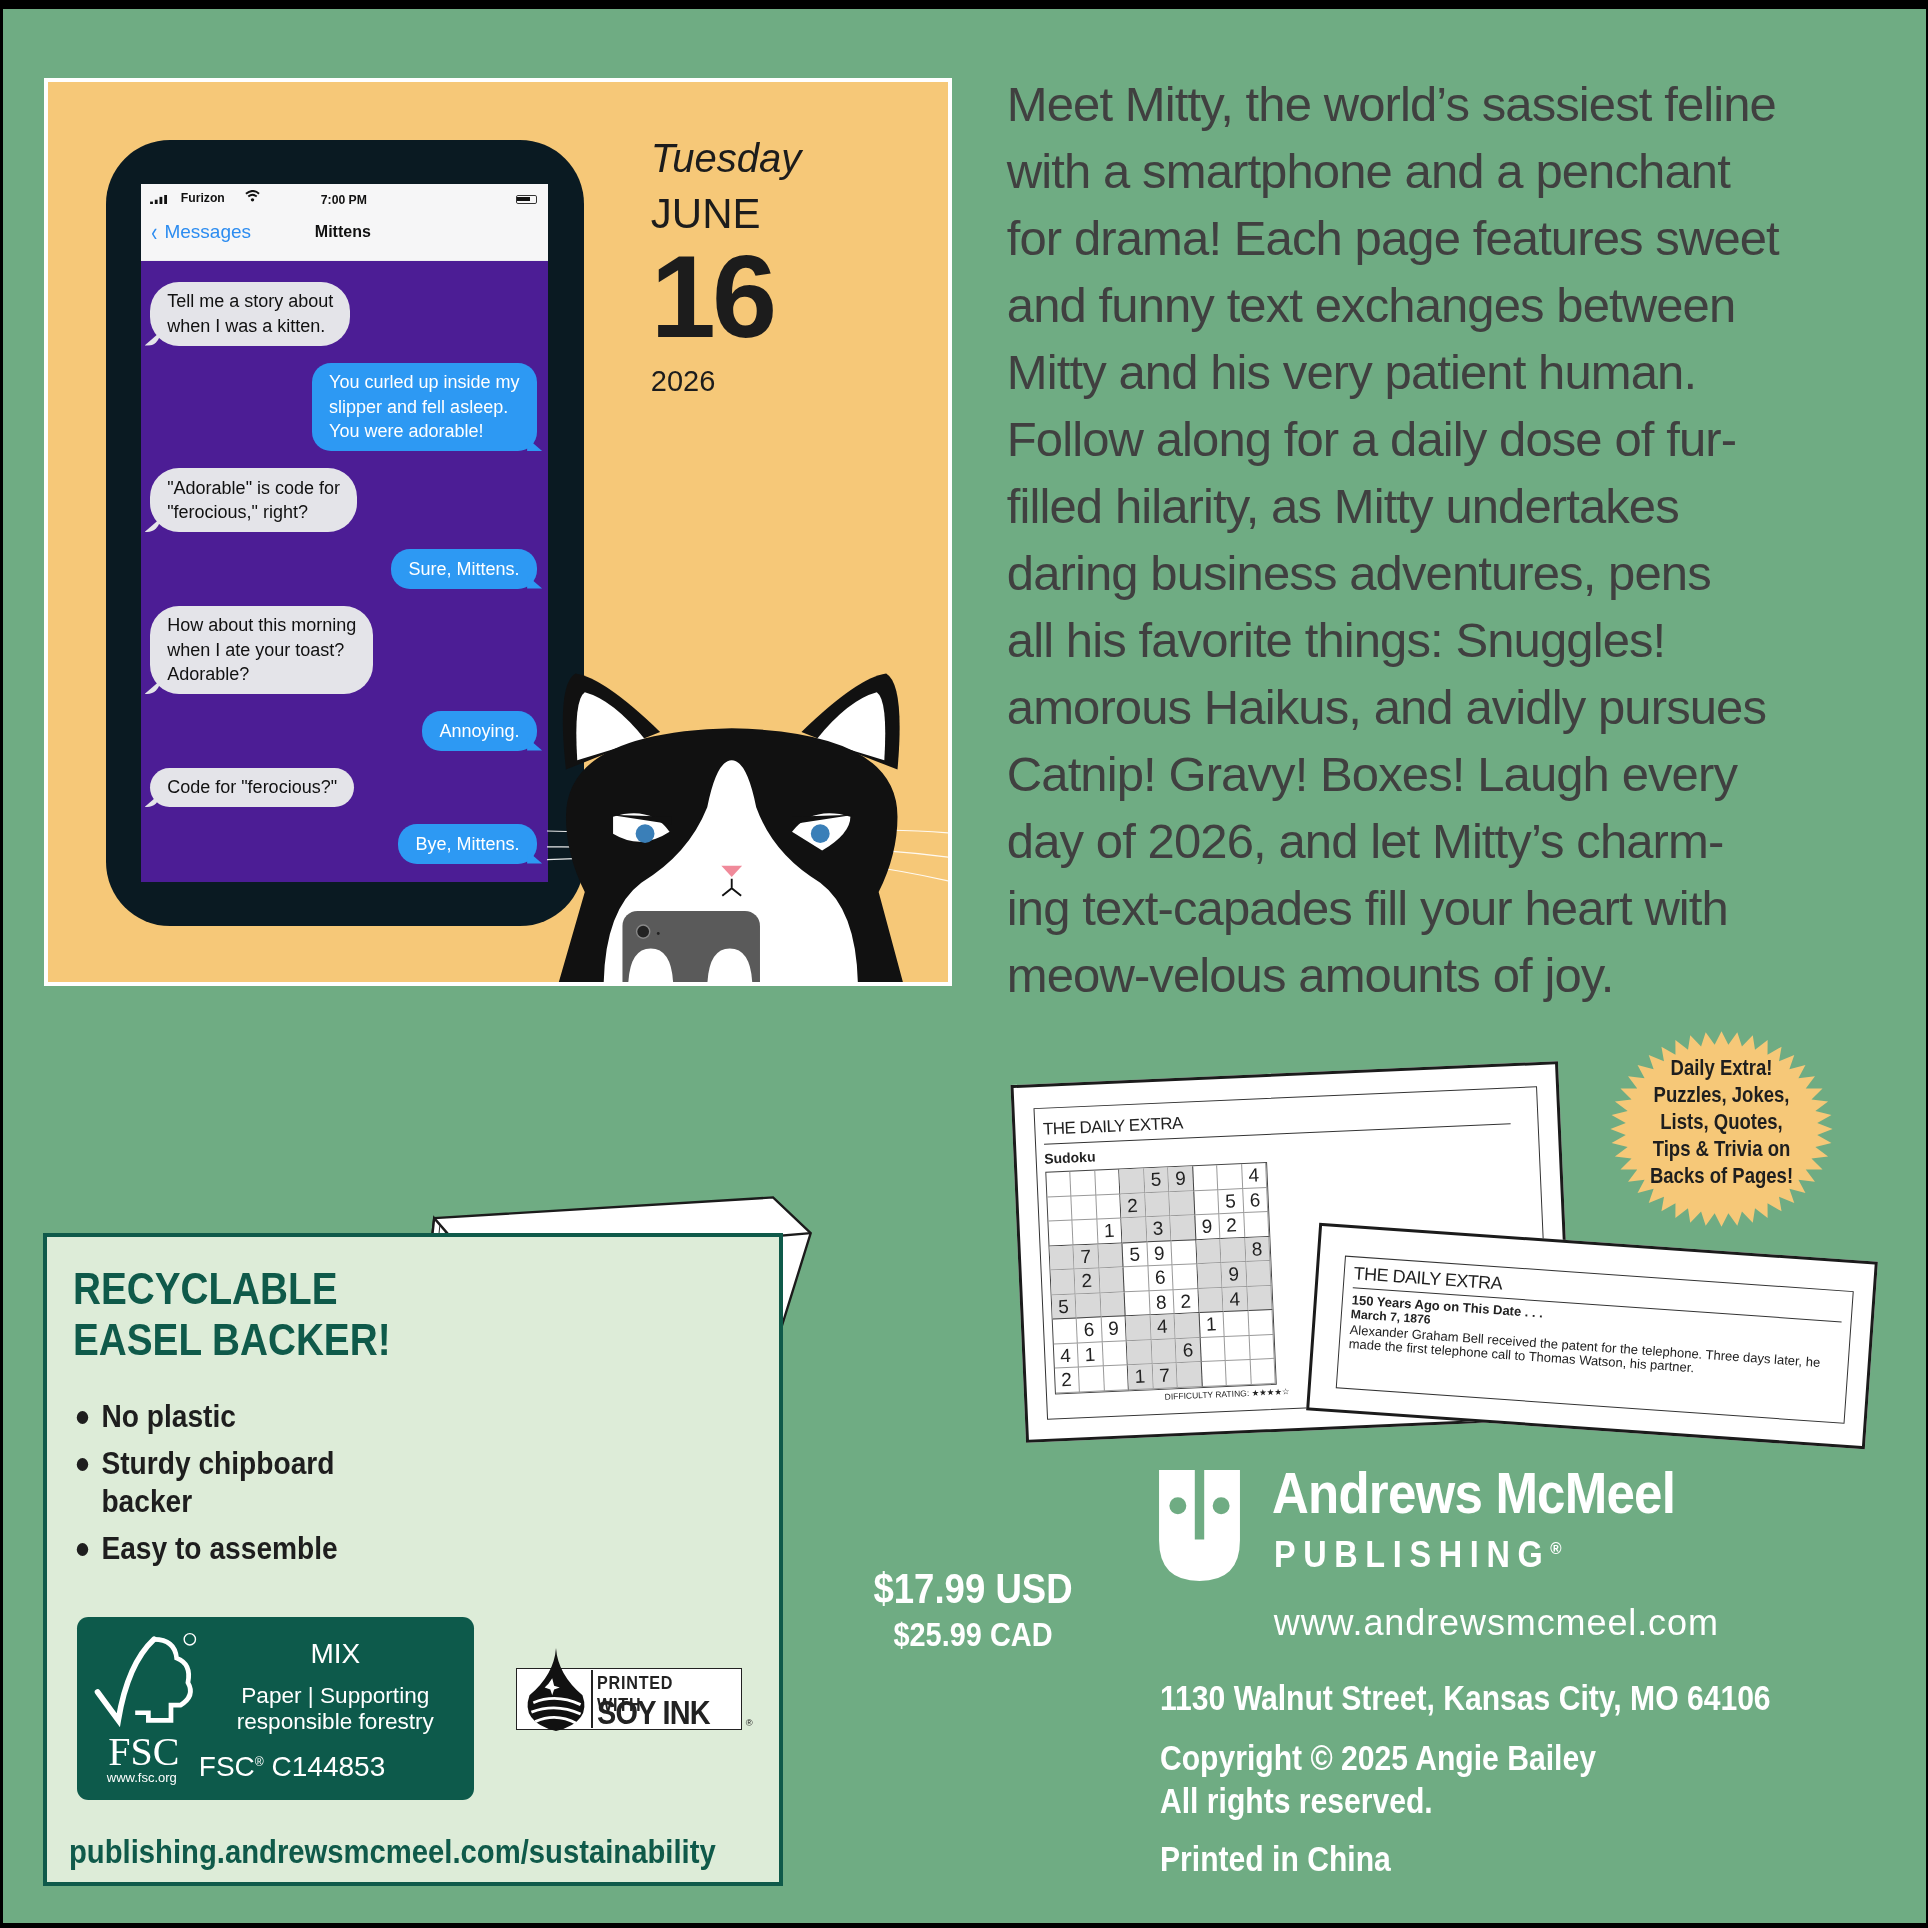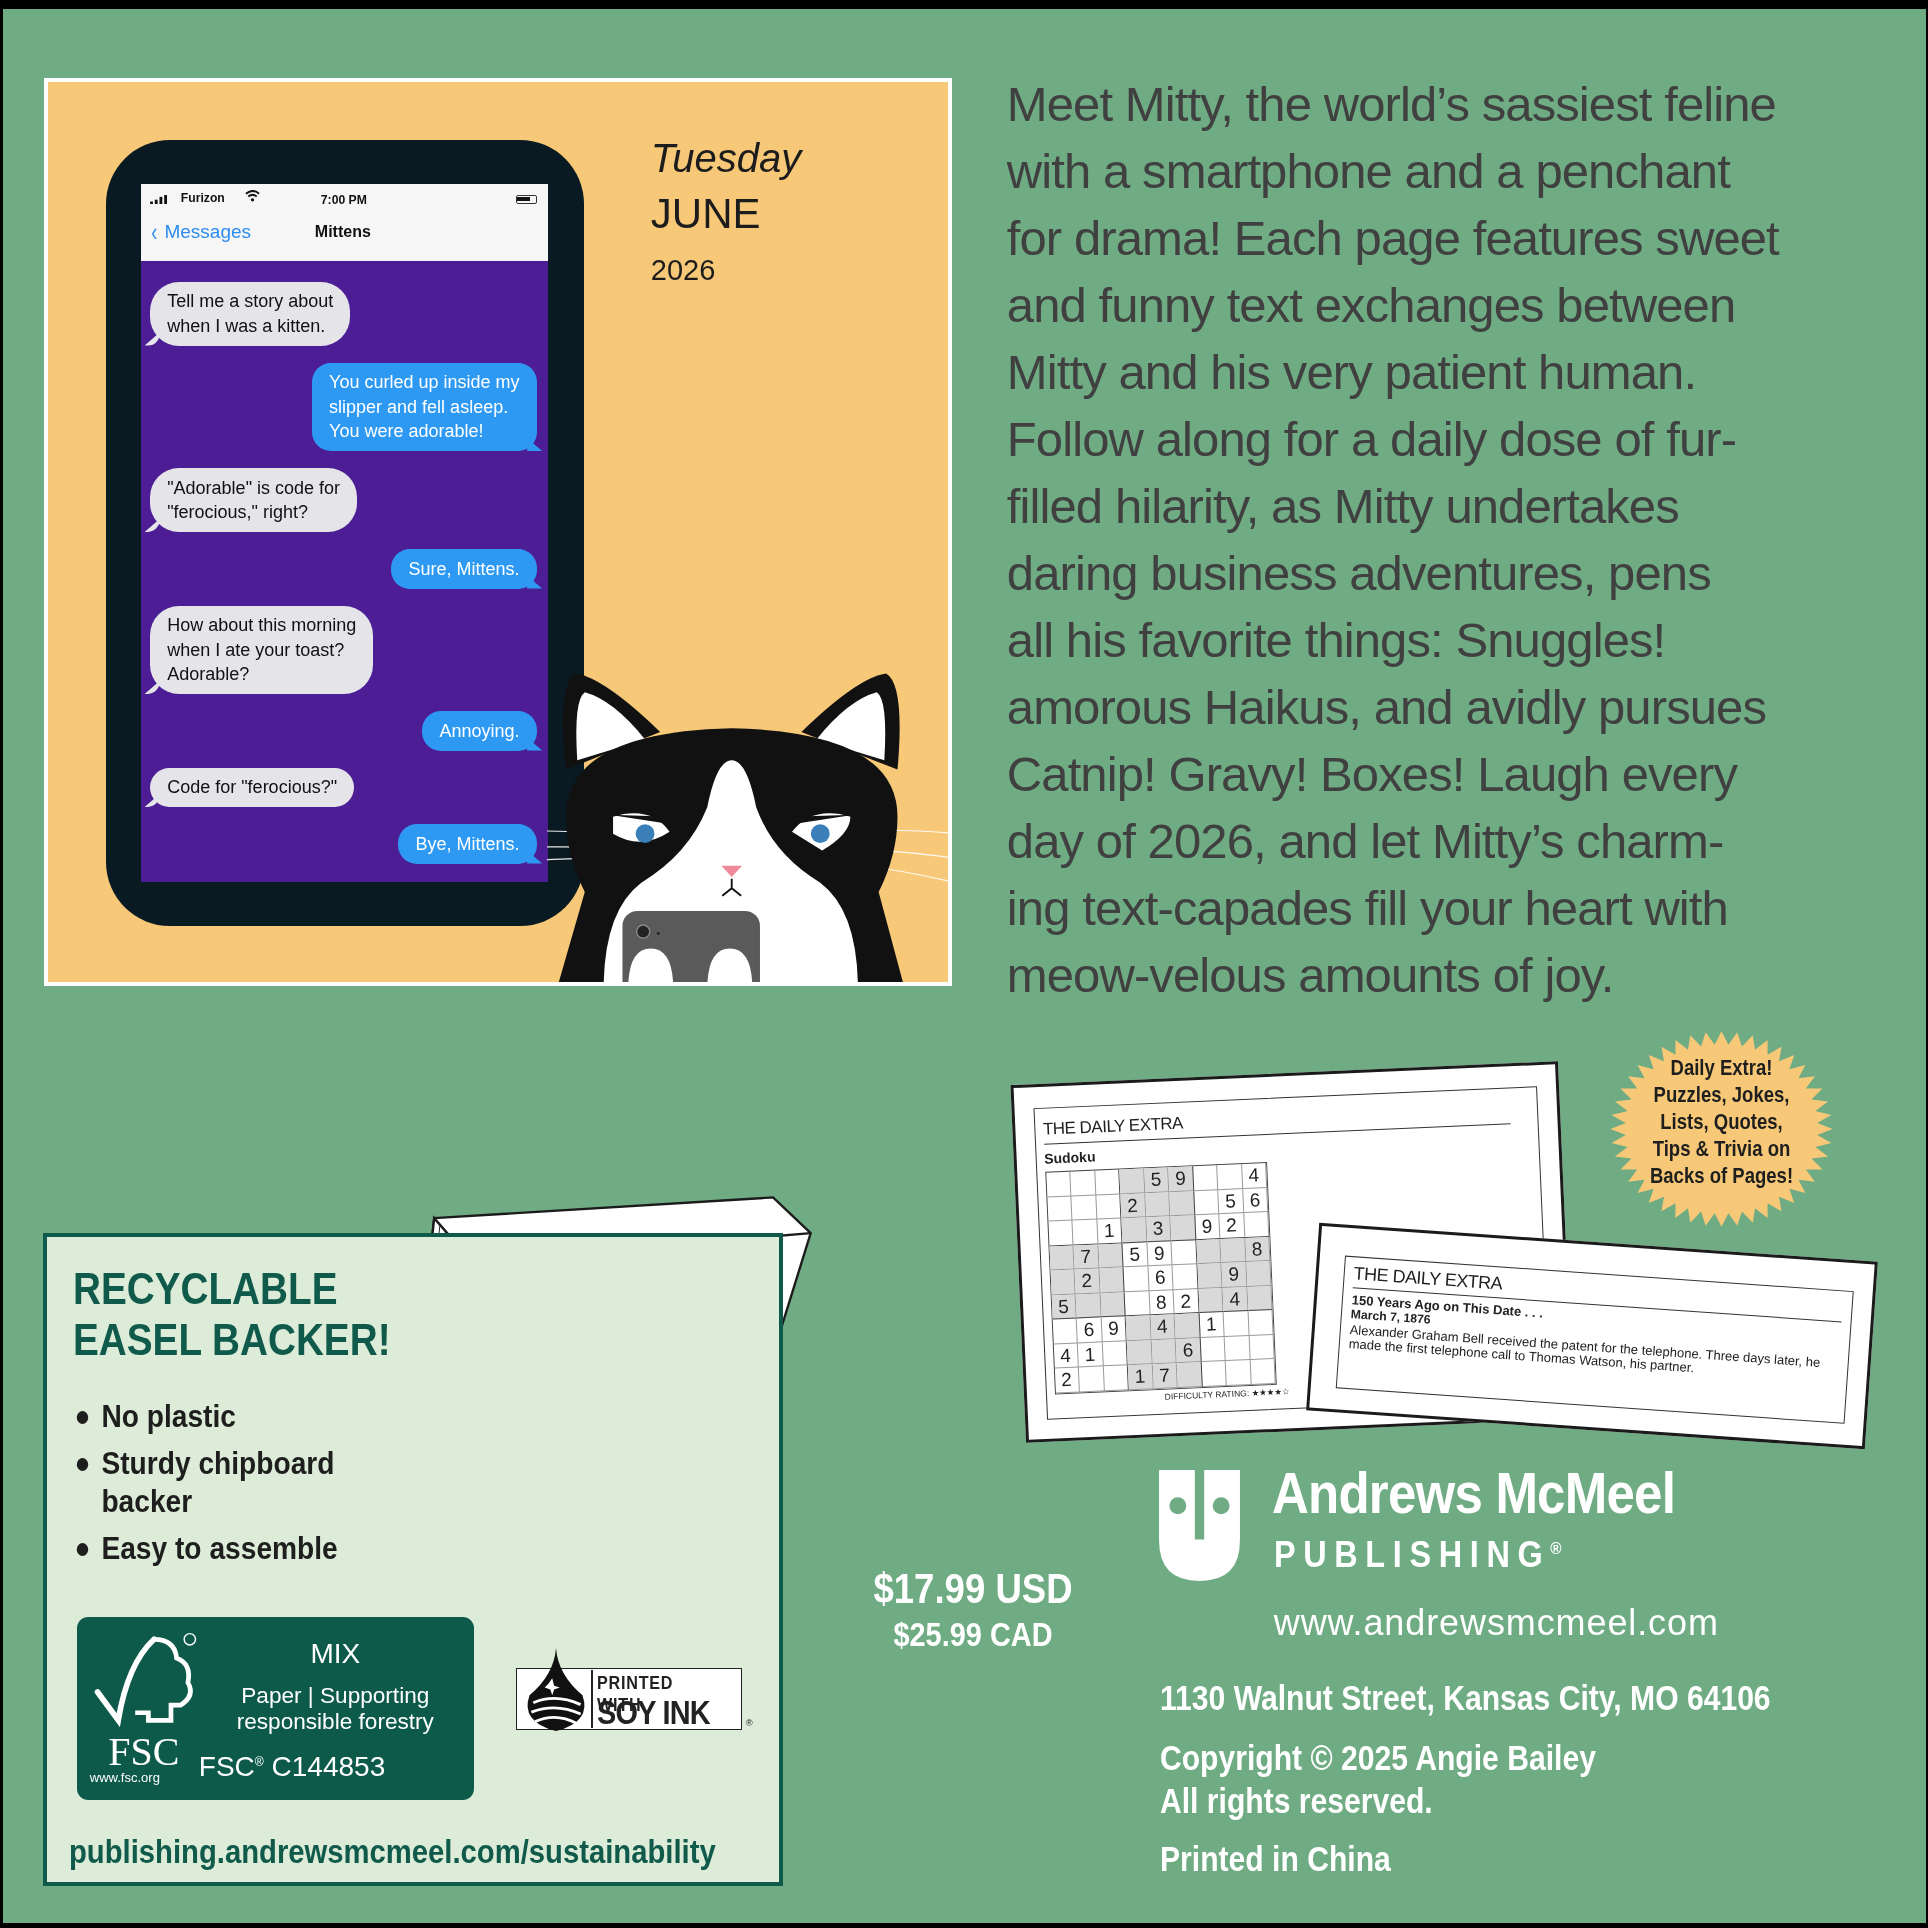--- a/index.html
+++ b/index.html
@@ -153,21 +153,21 @@
   }
   .fsc {
     position: absolute; left: 30px; top: 380px; width: 397px; height: 183px;
     background: #0d5a4b; border-radius: 11.3px; color: #fff;
   }
   .fsc .logo { position: absolute; left: 13px; top: 9.4px; width: 113px; height: 165px; }
   .fsc .mix { position: absolute; left: 122px; top: 21px; width: 273px; text-align: center; font-size: 28px; }
   .fsc .desc { position: absolute; left: 122px; top: 66px; width: 273px; text-align: center; font-size: 22.6px; line-height: 26px; }
   .fsc .code { position: absolute; left: 122px; top: 134px; width: 273px; font-size: 28px; }
   .fsc .code sup { font-size: 12.2px; }
-  .fsc .url { position: absolute; left: 13px; top: 153px; width: 104px; font-size: 13px; }
+  .fsc .url { position: absolute; left: 13px; top: 153px; width: 104px; text-align: center; font-size: 13px; }
   .fsc .brand { position: absolute; left: 15px; top: 111px; width: 104px; text-align: center; font-family: "Liberation Serif", serif; font-size: 40px; }
   .soy {
     position: absolute; left: 469px; top: 422px; width: 226px; height: 75px;
   }
   .soy .box {
     position: absolute; left: 0; top: 9.4px; width: 226px; height: 62px;
     border: 1.9px solid #222; background: #fff;
   }
   .soy .drop { position: absolute; left: 3.8px; top: -13px; width: 72px; height: 87px; }
   .soy .t1 { position: absolute; left: 81px; top: 13px; font-size: 19px; font-weight: bold; letter-spacing: 0.9px; color: #222; transform: scaleX(0.85); transform-origin: left top; }
@@ -245,20 +245,21 @@
             <div class="bubble out">Annoying.</div>
             <div class="bubble in">Code for "ferocious?"</div>
             <div class="bubble out">Bye, Mittens.</div>
           </div>
       </div>
     </div>
 
     <div class="datebox">
       <div class="dow">Tuesday</div>
       <div class="month">JUNE</div>
+      <div class="day">16</div>
       <div class="year">2026</div>
     </div>
 
     <svg class="cat" viewBox="0 0 434 344">
 
       <g stroke="#fff" stroke-width="1.2" fill="none" opacity="0.9">
         <path d="M-100 180 Q20 168 120 186"></path>
         <path d="M-100 196 Q20 188 120 196"></path>
         <path d="M-100 214 Q20 200 120 206"></path>
         <path d="M434 178 Q330 168 250 186"></path>

